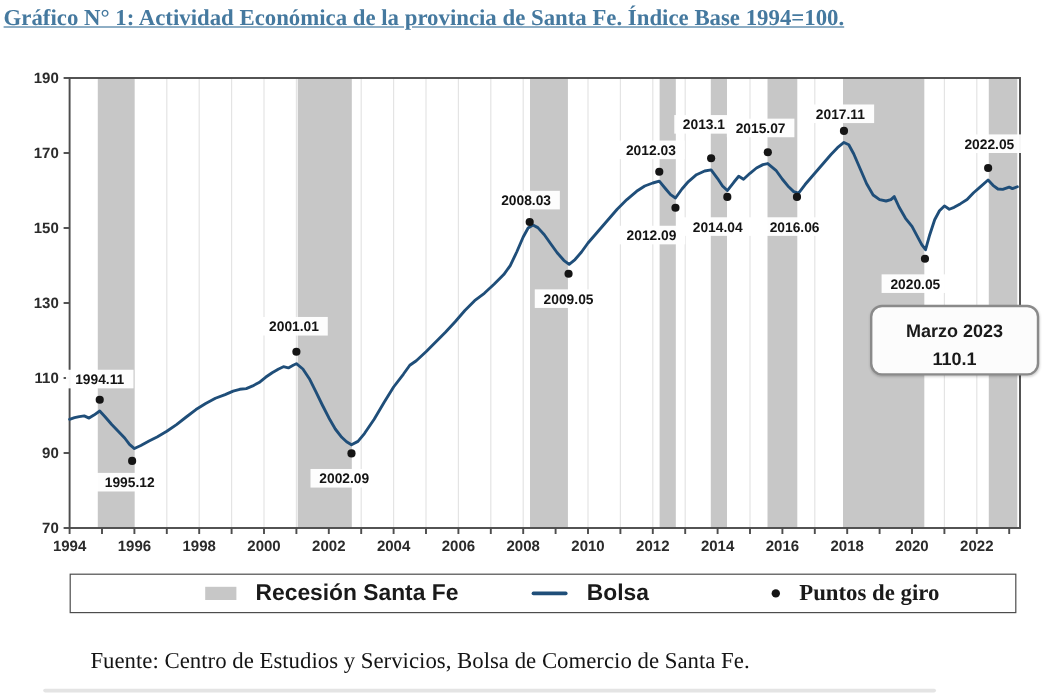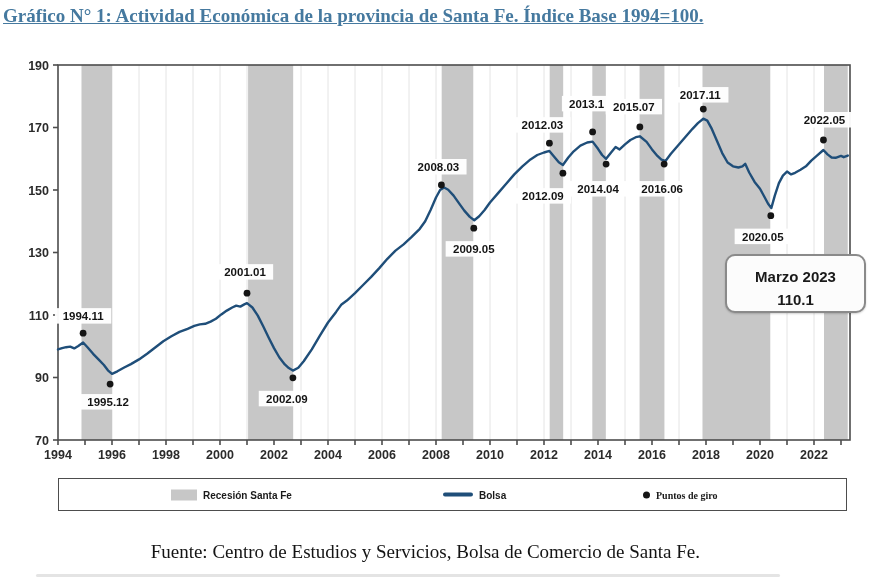--- a/index.html
+++ b/index.html
@@ -10,34 +10,34 @@
   .title{
     position:absolute;top:5px;left:3px;width:865px;
     font-family:"Liberation Serif",serif;font-weight:bold;font-size:19px;
     color:#45799f;white-space:nowrap;text-decoration:underline;
   }
   #plot{position:absolute;left:0;top:0;}
   .legend{
     position:absolute;left:58px;top:478px;width:789px;height:33px;
     border:1.4px solid #4d4d4d;background:#ffffff;box-sizing:border-box;
   }
-  .lg-entry{position:absolute;top:50%;transform:translateY(-50%);display:flex;align-items:center;gap:6px;
-    font-weight:bold;font-size:10px;color:#1a1a1a;white-space:nowrap;}
+  .lg-entry{position:absolute;top:50%;transform:translateY(-50%);display:flex;align-items:center;gap:16px;
+    font-weight:bold;font-size:19px;color:#1a1a1a;white-space:nowrap;}
   .lg-swatch{width:26px;height:11px;background:#c7c7c7;display:inline-block;}
   .lg-line{width:30px;height:3.4px;background:#1f4e79;display:inline-block;border-radius:2px;}
   .lg-dot{width:7px;height:7px;border-radius:50%;background:#151515;display:inline-block;}
   .annot{
     position:absolute;left:712px;top:254px;width:141px;height:59px;
     border:2px solid #8a8a8a;border-radius:10px;background:#fcfcfc;
     display:flex;flex-direction:column;justify-content:flex-end;align-items:center;
     font-weight:bold;font-size:15px;color:#1a1a1a;line-height:1.5;
     box-shadow:0 1px 2px rgba(0,0,0,0.18);box-sizing:border-box;margin-left:13px;
   }
   .src{
-    position:absolute;top:541px;left:0;width:700px;text-align:right;
+    position:absolute;top:541px;left:0;width:700px;text-align:center;
     font-family:"Liberation Serif",serif;font-size:19px;color:#141414;
   }
   .botline{position:absolute;top:574px;left:36px;width:744px;height:3px;
     background:#c9c9c9;opacity:.5;border-radius:2px;}
 </style>
 </head>
 <body>
 
 <div class="title">Gráfico N° 1: Actividad Económica de la provincia de Santa Fe. Índice Base 1994=100.</div>
 

